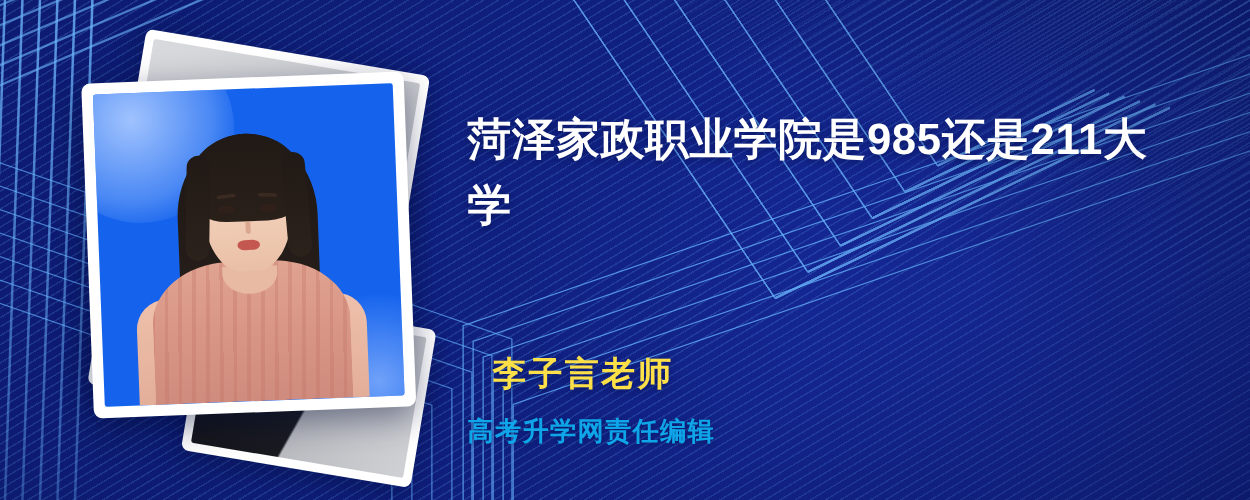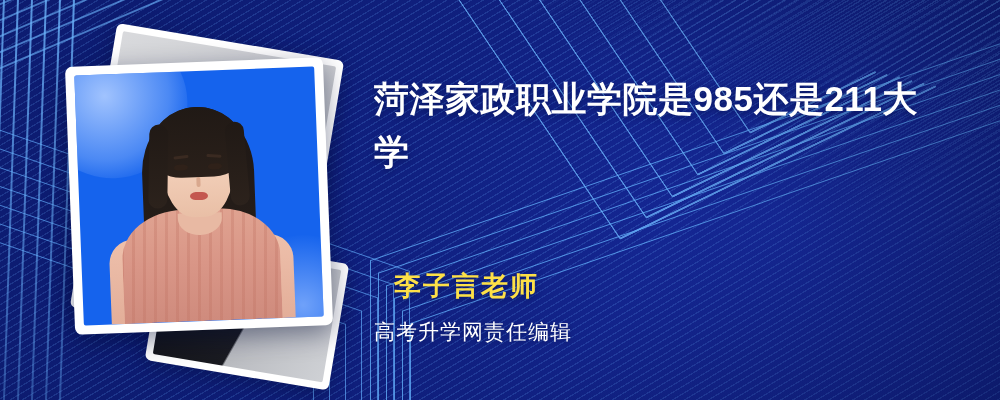--- a/index.html
+++ b/index.html
@@ -285,21 +285,21 @@
     width: 34px; height: 84px;
     background: linear-gradient(180deg, #eec0ab 0%, #e3ae99 100%);
     z-index: 1;
   }
   .shoulder.l { left: 50%; margin-left: -92px; border-radius: 24px 0 0 0; }
   .shoulder.r { left: 50%; margin-left:  58px; border-radius: 0 24px 0 0; }
 
   
   .text-panel {
     position: absolute;
-    left: 374px; top: 0;
+    left: 374px; top: 13px;
     width: 600px; height: 286px;
   }
   .title {
     position: absolute;
     left: 0; top: 72px;
     width: 578px;
     color: #ffffff;
     font-size: 35px;
     line-height: 1.52;
     font-weight: 700;
@@ -311,23 +311,23 @@
     left: 20px; top: 268px;
     color: #fde047;
     font-size: 27px;
     font-weight: 700;
     letter-spacing: 2px;
     text-shadow: 0 2px 6px rgba(4,14,70,0.5);
   }
   .role {
     position: absolute;
     left: 0; top: 318px;
-    color: #ffffff;
+    color: #0ea5e9;
     font-size: 21px;
-    font-weight: 400;
+    font-weight: 700;
     letter-spacing: 1px;
     text-shadow: 0 1px 4px rgba(4,14,70,0.5);
   }
 </style>
 </head>
 <body>
 
 <div class="banner">
 
   <div class="bg-base"></div>

